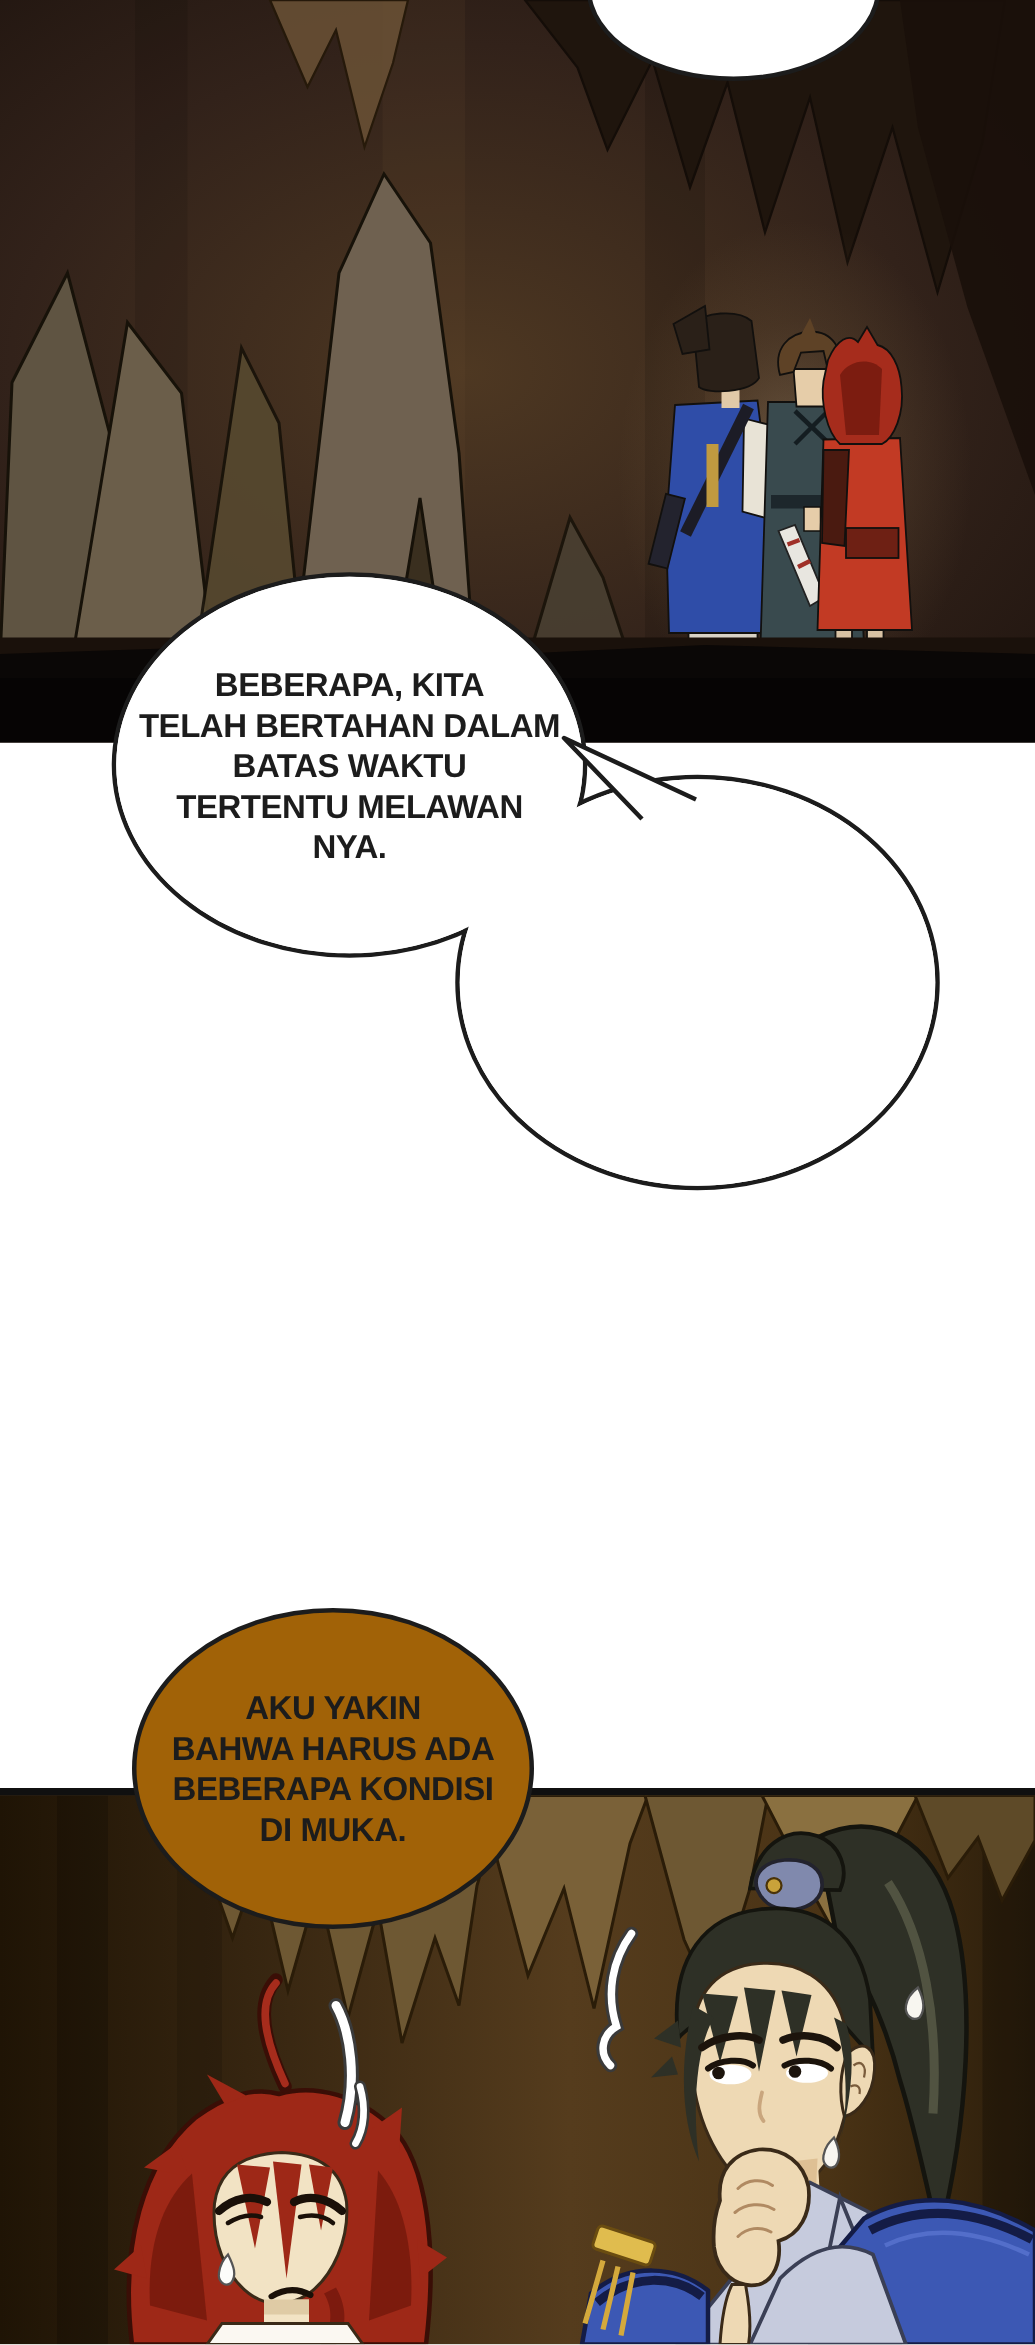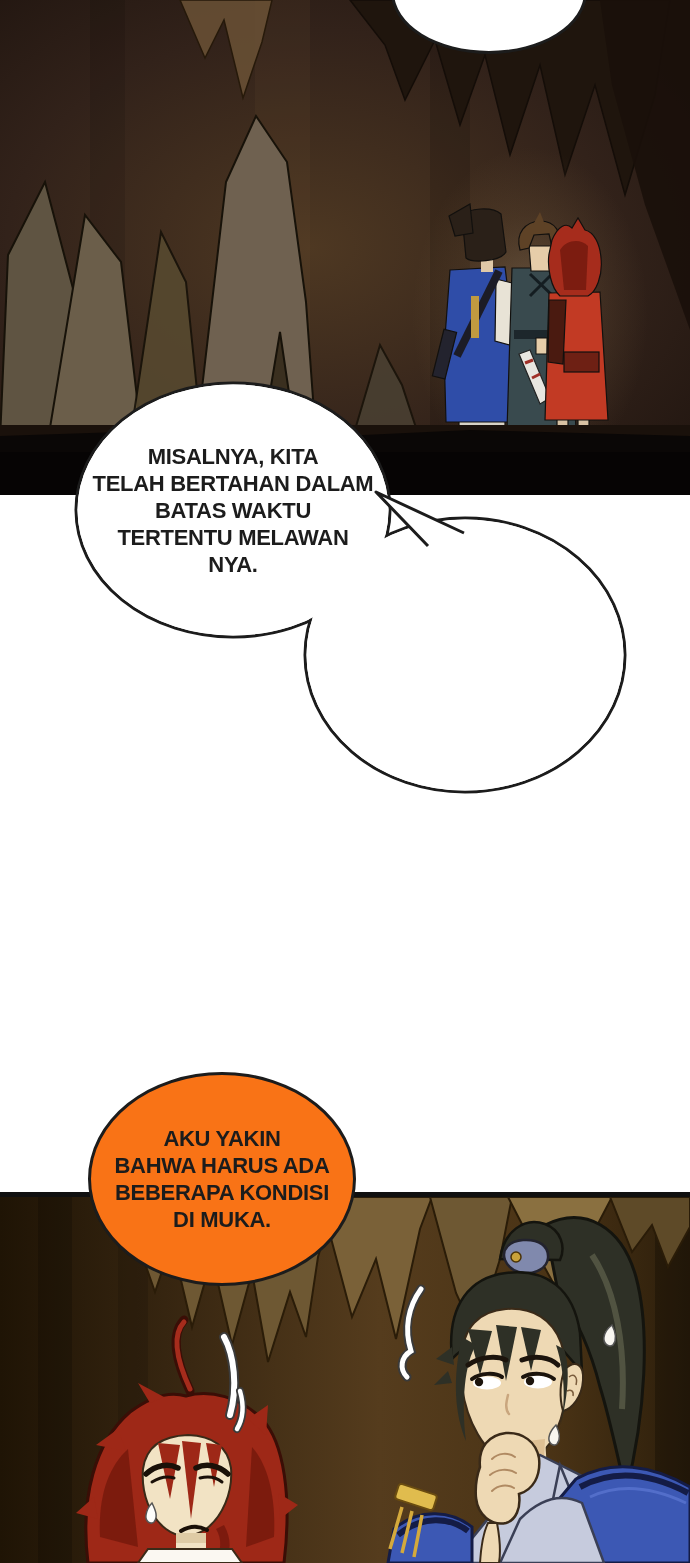--- a/index.html
+++ b/index.html
@@ -6,21 +6,21 @@
   .page{position:relative;width:690px;height:1563px;background:#ffffff;overflow:hidden;
         font-family:"Liberation Sans","DejaVu Sans",sans-serif;}
   .panel{position:absolute;left:0;width:690px;overflow:hidden;z-index:1;}
   .panel-top{top:0;height:495px;background:#2b1d13;}
   .panel-bottom{top:1192px;height:371px;background:#3a2812;border-top:5px solid #101010;box-sizing:border-box;}
   .panel svg{display:block;position:absolute;left:0;top:0;}
   
   .bubble-cut{position:absolute;left:391px;top:-70px;width:190px;height:118px;background:#ffffff;
               border:3px solid #1c1c1c;border-radius:50%;z-index:2;}
   
-  .bubble3{position:absolute;left:88px;top:1072px;width:262px;height:208px;background:#f97316;
+  .bubble3{position:absolute;left:88px;top:1072px;width:262px;height:208px;background:#a16207;
            border:3px solid #1c1c1c;border-radius:50%;z-index:3;display:flex;align-items:center;justify-content:center;}
   .bubbles-svg{position:absolute;left:60px;top:370px;width:580px;height:430px;z-index:3;}
   .bubble-text{position:absolute;z-index:4;display:flex;align-items:center;justify-content:center;
                text-align:center;white-space:pre-line;font-weight:700;font-size:22px;line-height:27px;
                letter-spacing:-0.3px;color:#1c1c1c;}
   .bt1{left:86px;top:393px;width:294px;height:234px;}
   .bt2{left:316px;top:528px;width:300px;height:254px;}
   .bt3{position:static;width:230px;height:auto;}
 </style>
 </head>
@@ -117,21 +117,21 @@
   </section>
 
   <svg class="bubbles-svg" viewBox="60 370 580 430">
     <ellipse cx="233" cy="510" rx="157" ry="127" fill="#ffffff" stroke="#1c1c1c" stroke-width="3"></ellipse>
     <ellipse cx="465" cy="655" rx="160" ry="137" fill="#ffffff" stroke="#1c1c1c" stroke-width="3"></ellipse>
     <ellipse cx="233" cy="510" rx="155.5" ry="125.5" fill="#ffffff" stroke="none"></ellipse>
     <ellipse cx="465" cy="655" rx="158.5" ry="135.5" fill="#ffffff" stroke="none"></ellipse>
     <path d="M428,546 L376,492 L464,533 Z" fill="#ffffff" stroke="none"></path>
     <path d="M428,546 L376,492 L464,533" fill="none" stroke="#1c1c1c" stroke-width="3" stroke-linejoin="round"></path>
   </svg>
-  <div class="bubble-text bt1">MISALNYA, KITA
+  <div class="bubble-text bt1">BEBERAPA, KITA
 TELAH BERTAHAN DALAM
 BATAS WAKTU
 TERTENTU MELAWAN
 NYA.</div>
 
   <div class="bubble3">
     <div class="bubble-text bt3">AKU YAKIN
 BAHWA HARUS ADA
 BEBERAPA KONDISI
 DI MUKA.</div>

